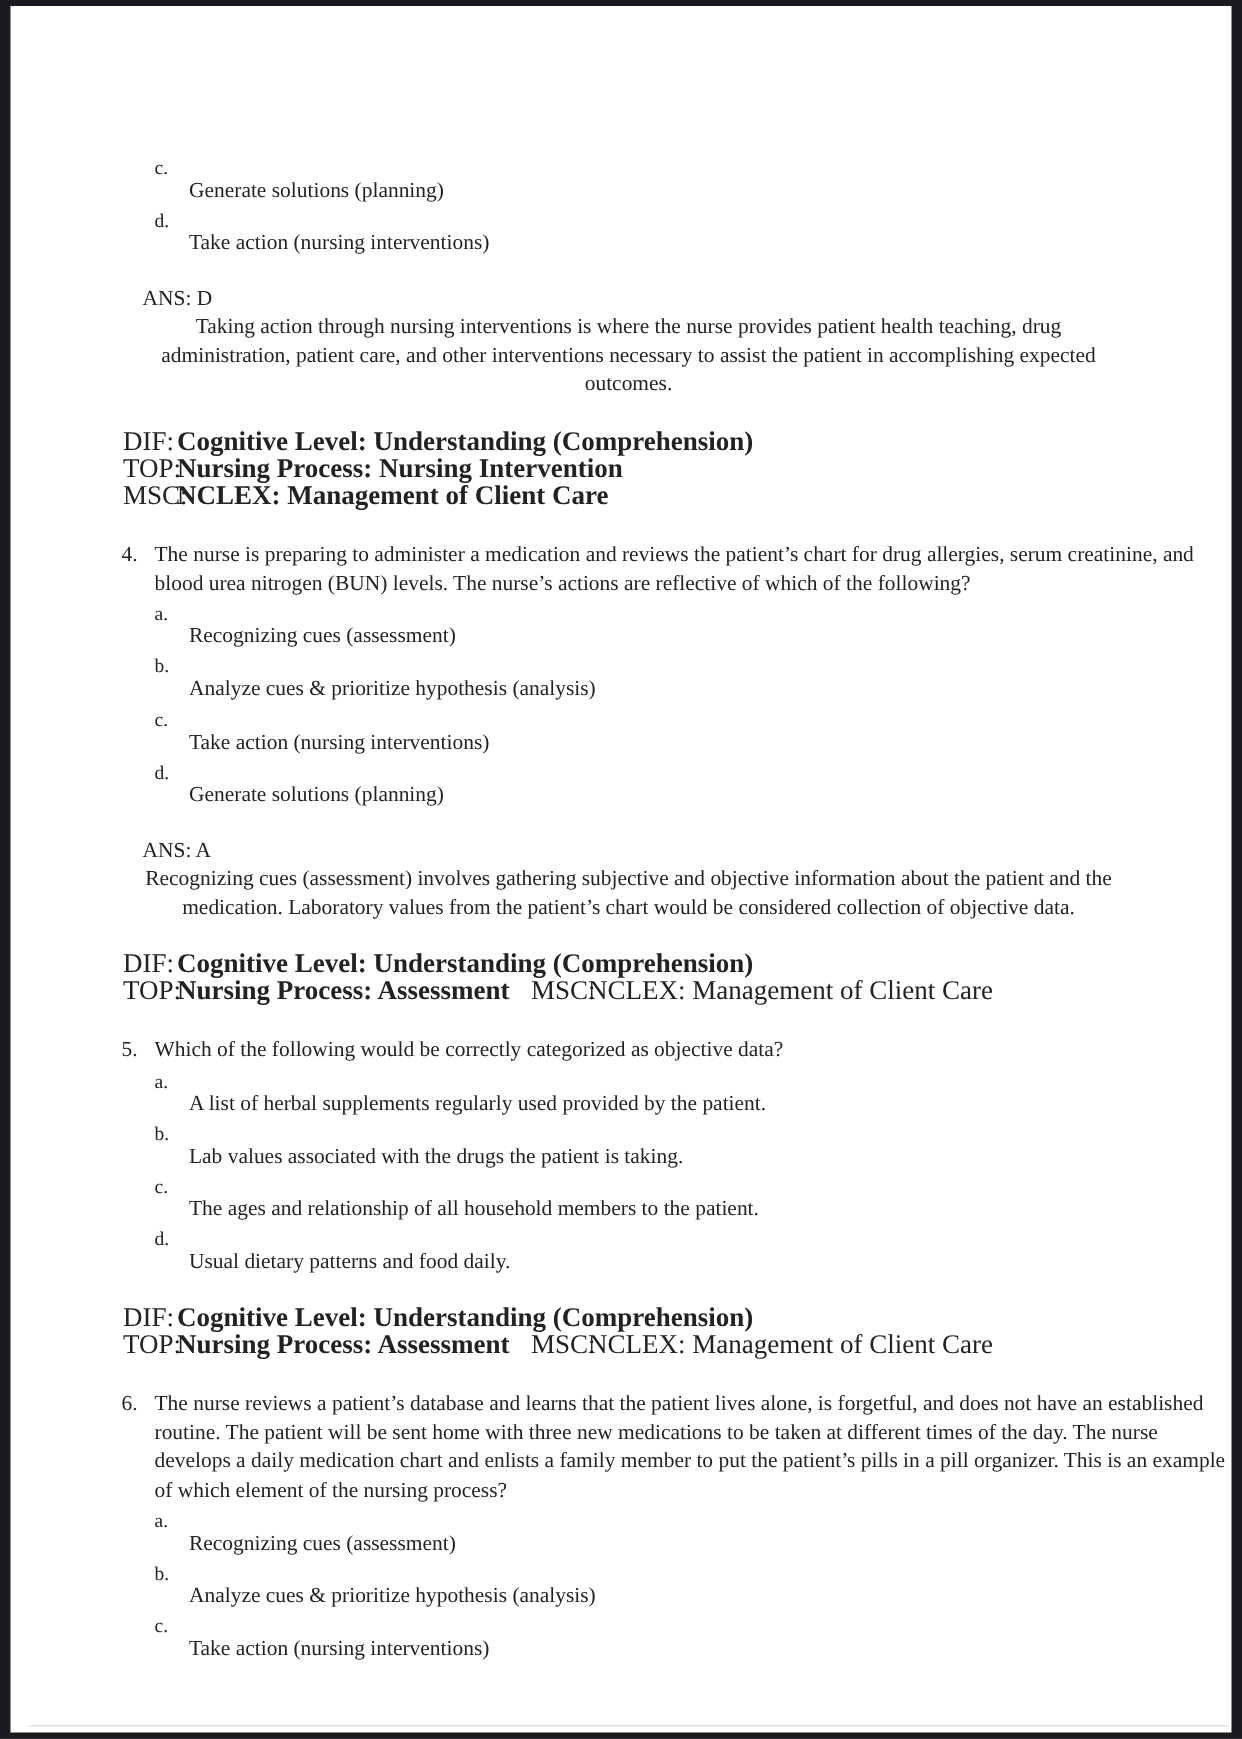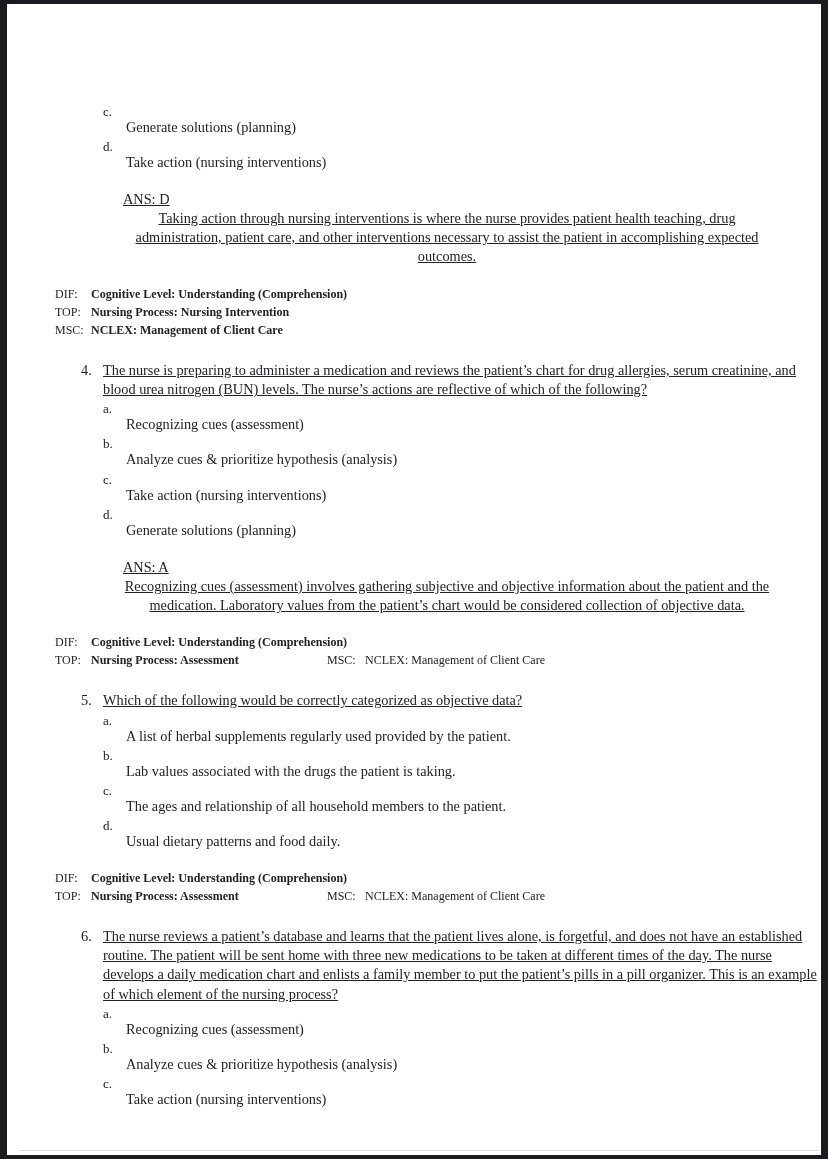--- a/index.html
+++ b/index.html
@@ -71,37 +71,36 @@
     font-size: 13px;
     line-height: 19.1px;
   }
   .opt-text {
     flex: 1 1 auto;
     line-height: 19.1px;
     margin-top: 16px;
   }
 
   .ans-block {
-    margin-left: 116px;
+    margin-left: 88px;
     margin-top: 18px;
     width: 648px;
-    text-decoration: underline;
   }
   .ans-label {
     line-height: 19.1px;
   }
   .ans-rationale {
     line-height: 19.1px;
     text-align: center;
   }
 
   .meta-block {
-    margin-left: 48px;
+    margin-left: 75px;
     margin-top: 18px;
-    font-size: 12px;
+    font-size: 18px;
     line-height: 18.2px;
   }
   .meta-row {
     display: flex;
     align-items: flex-start;
     white-space: pre;
   }
   .meta-key {
     flex: 0 0 auto;
     width: 36px;
@@ -131,21 +130,20 @@
   }
   .q-num {
     flex: 0 0 auto;
     width: 22px;
     line-height: 19.1px;
   }
   .q-stem {
     flex: 1 1 auto;
     width: 650px;
     line-height: 19.1px;
-    text-decoration: underline;
   }
   .q-options {
     margin-top: 0;
   }
 </style>
 </head>
 <body>
 
 <div class="page-frame">
   <div class="page-sheet">

